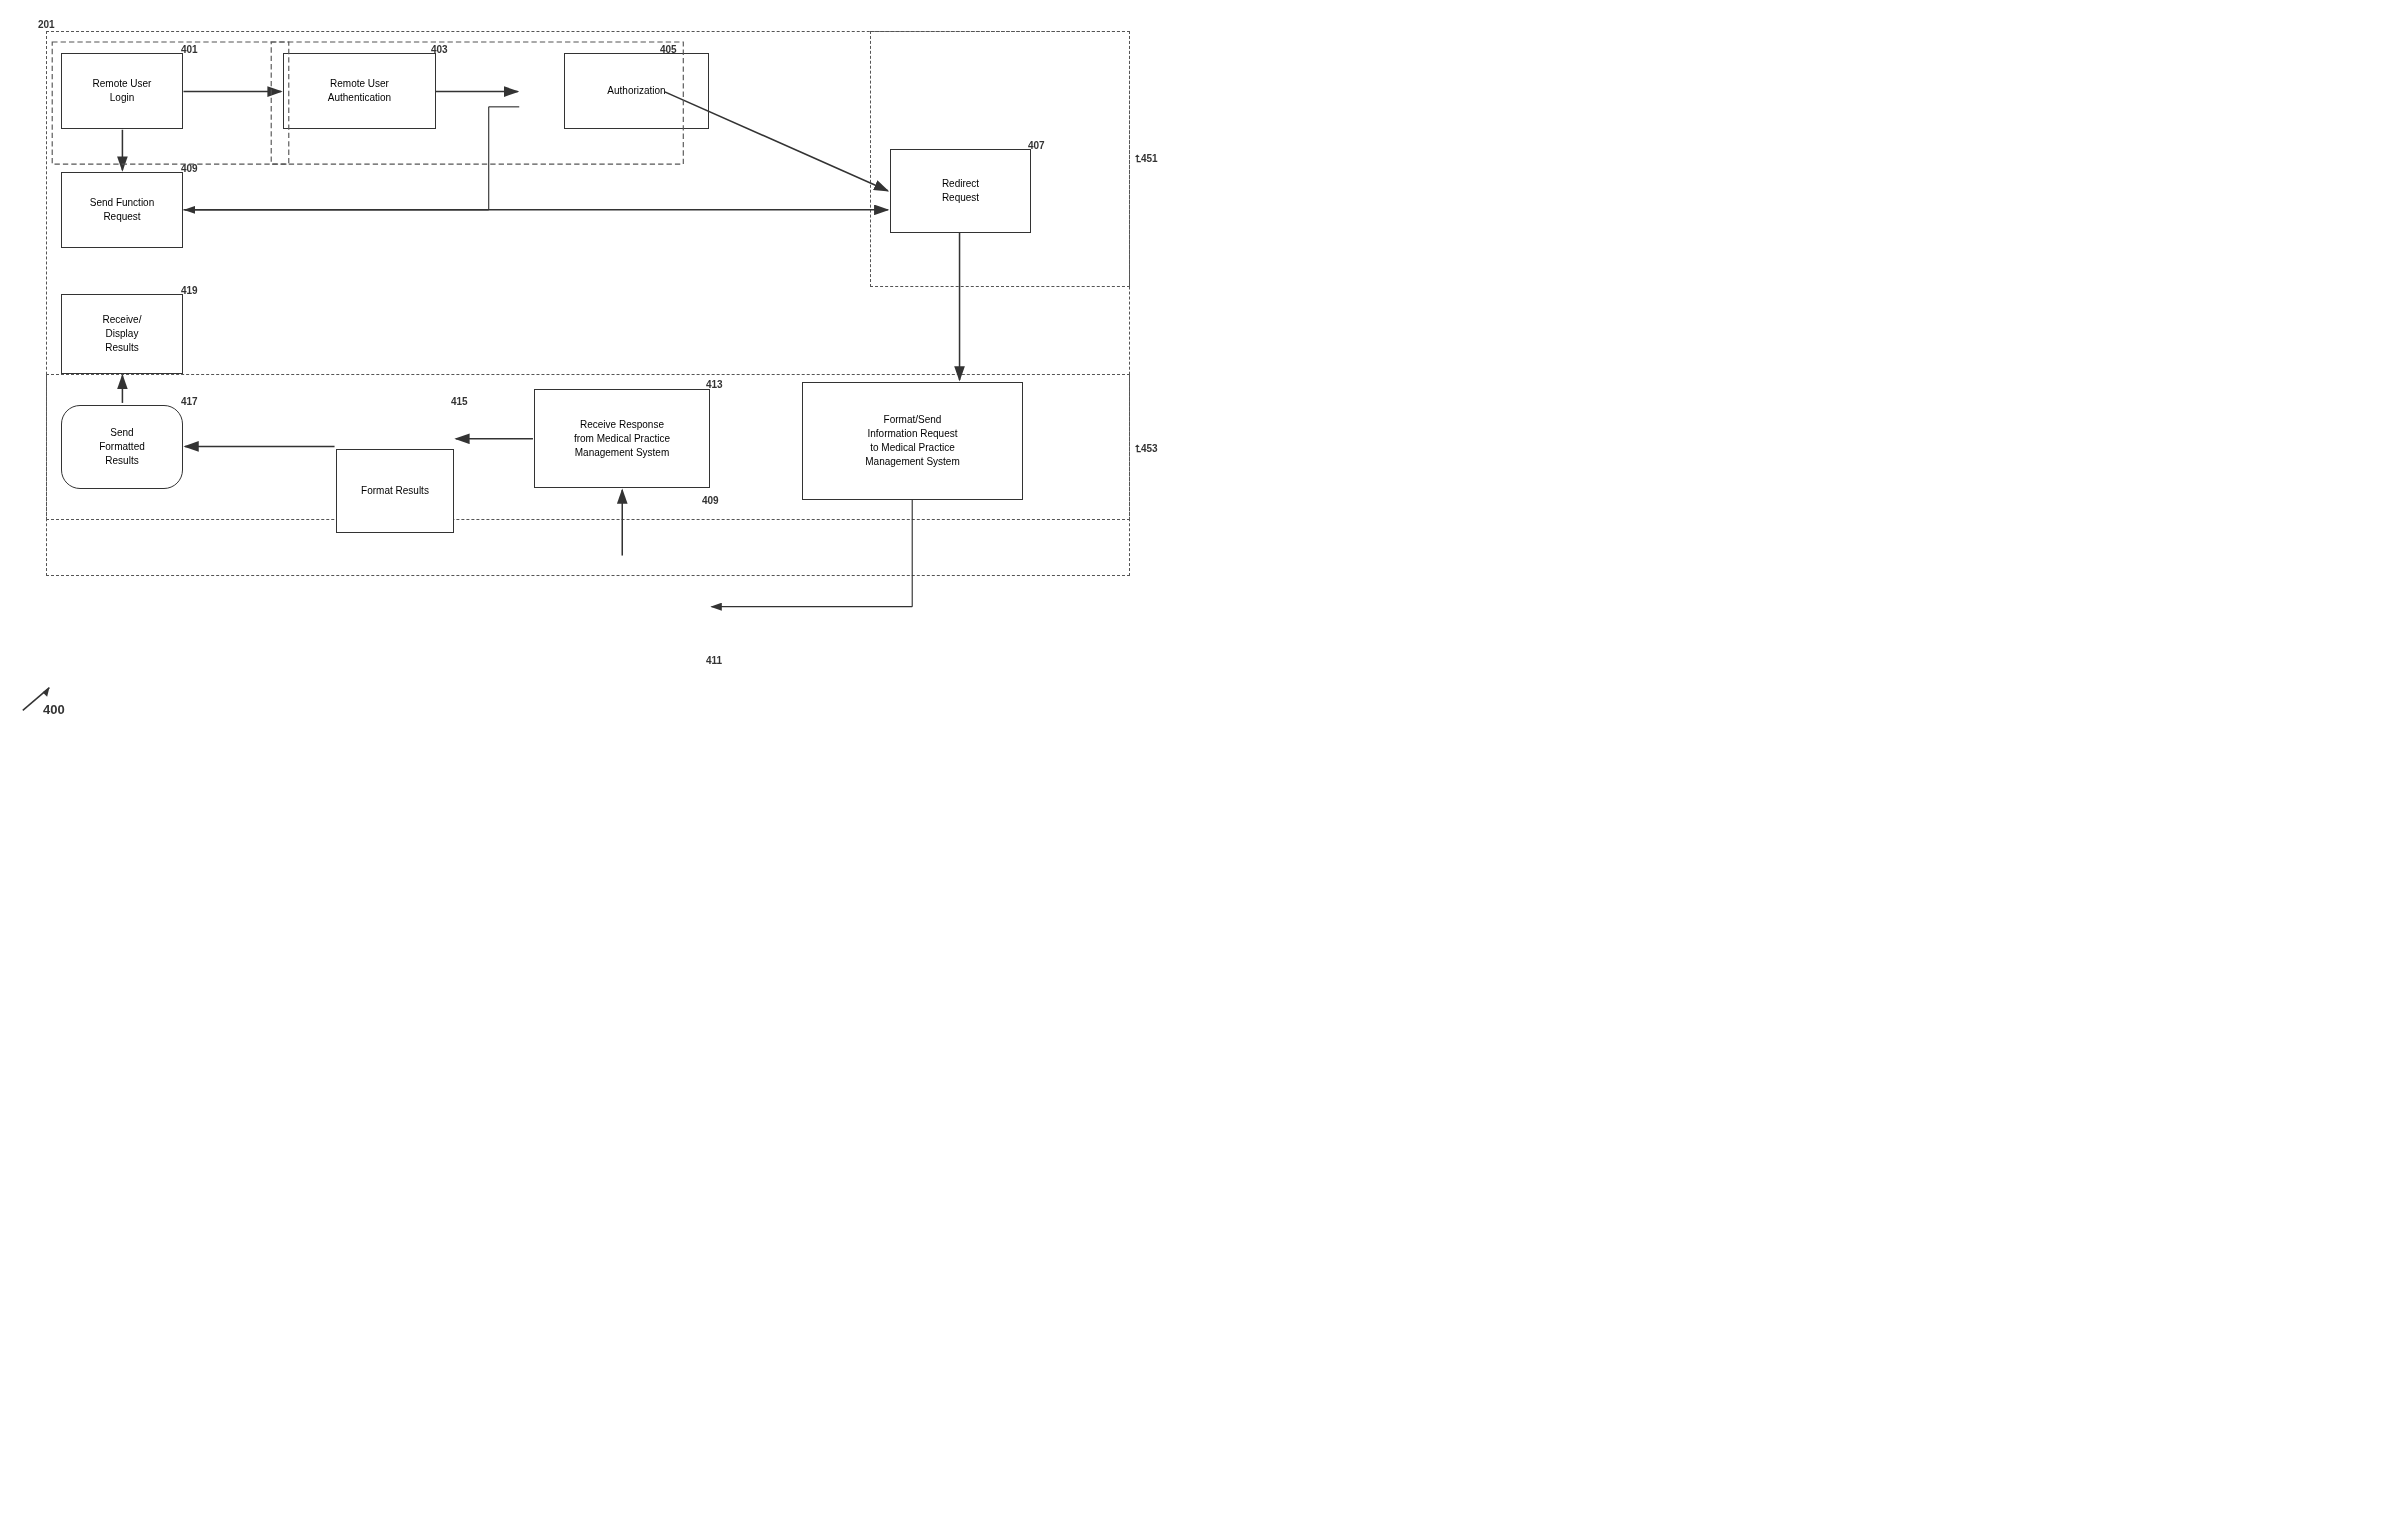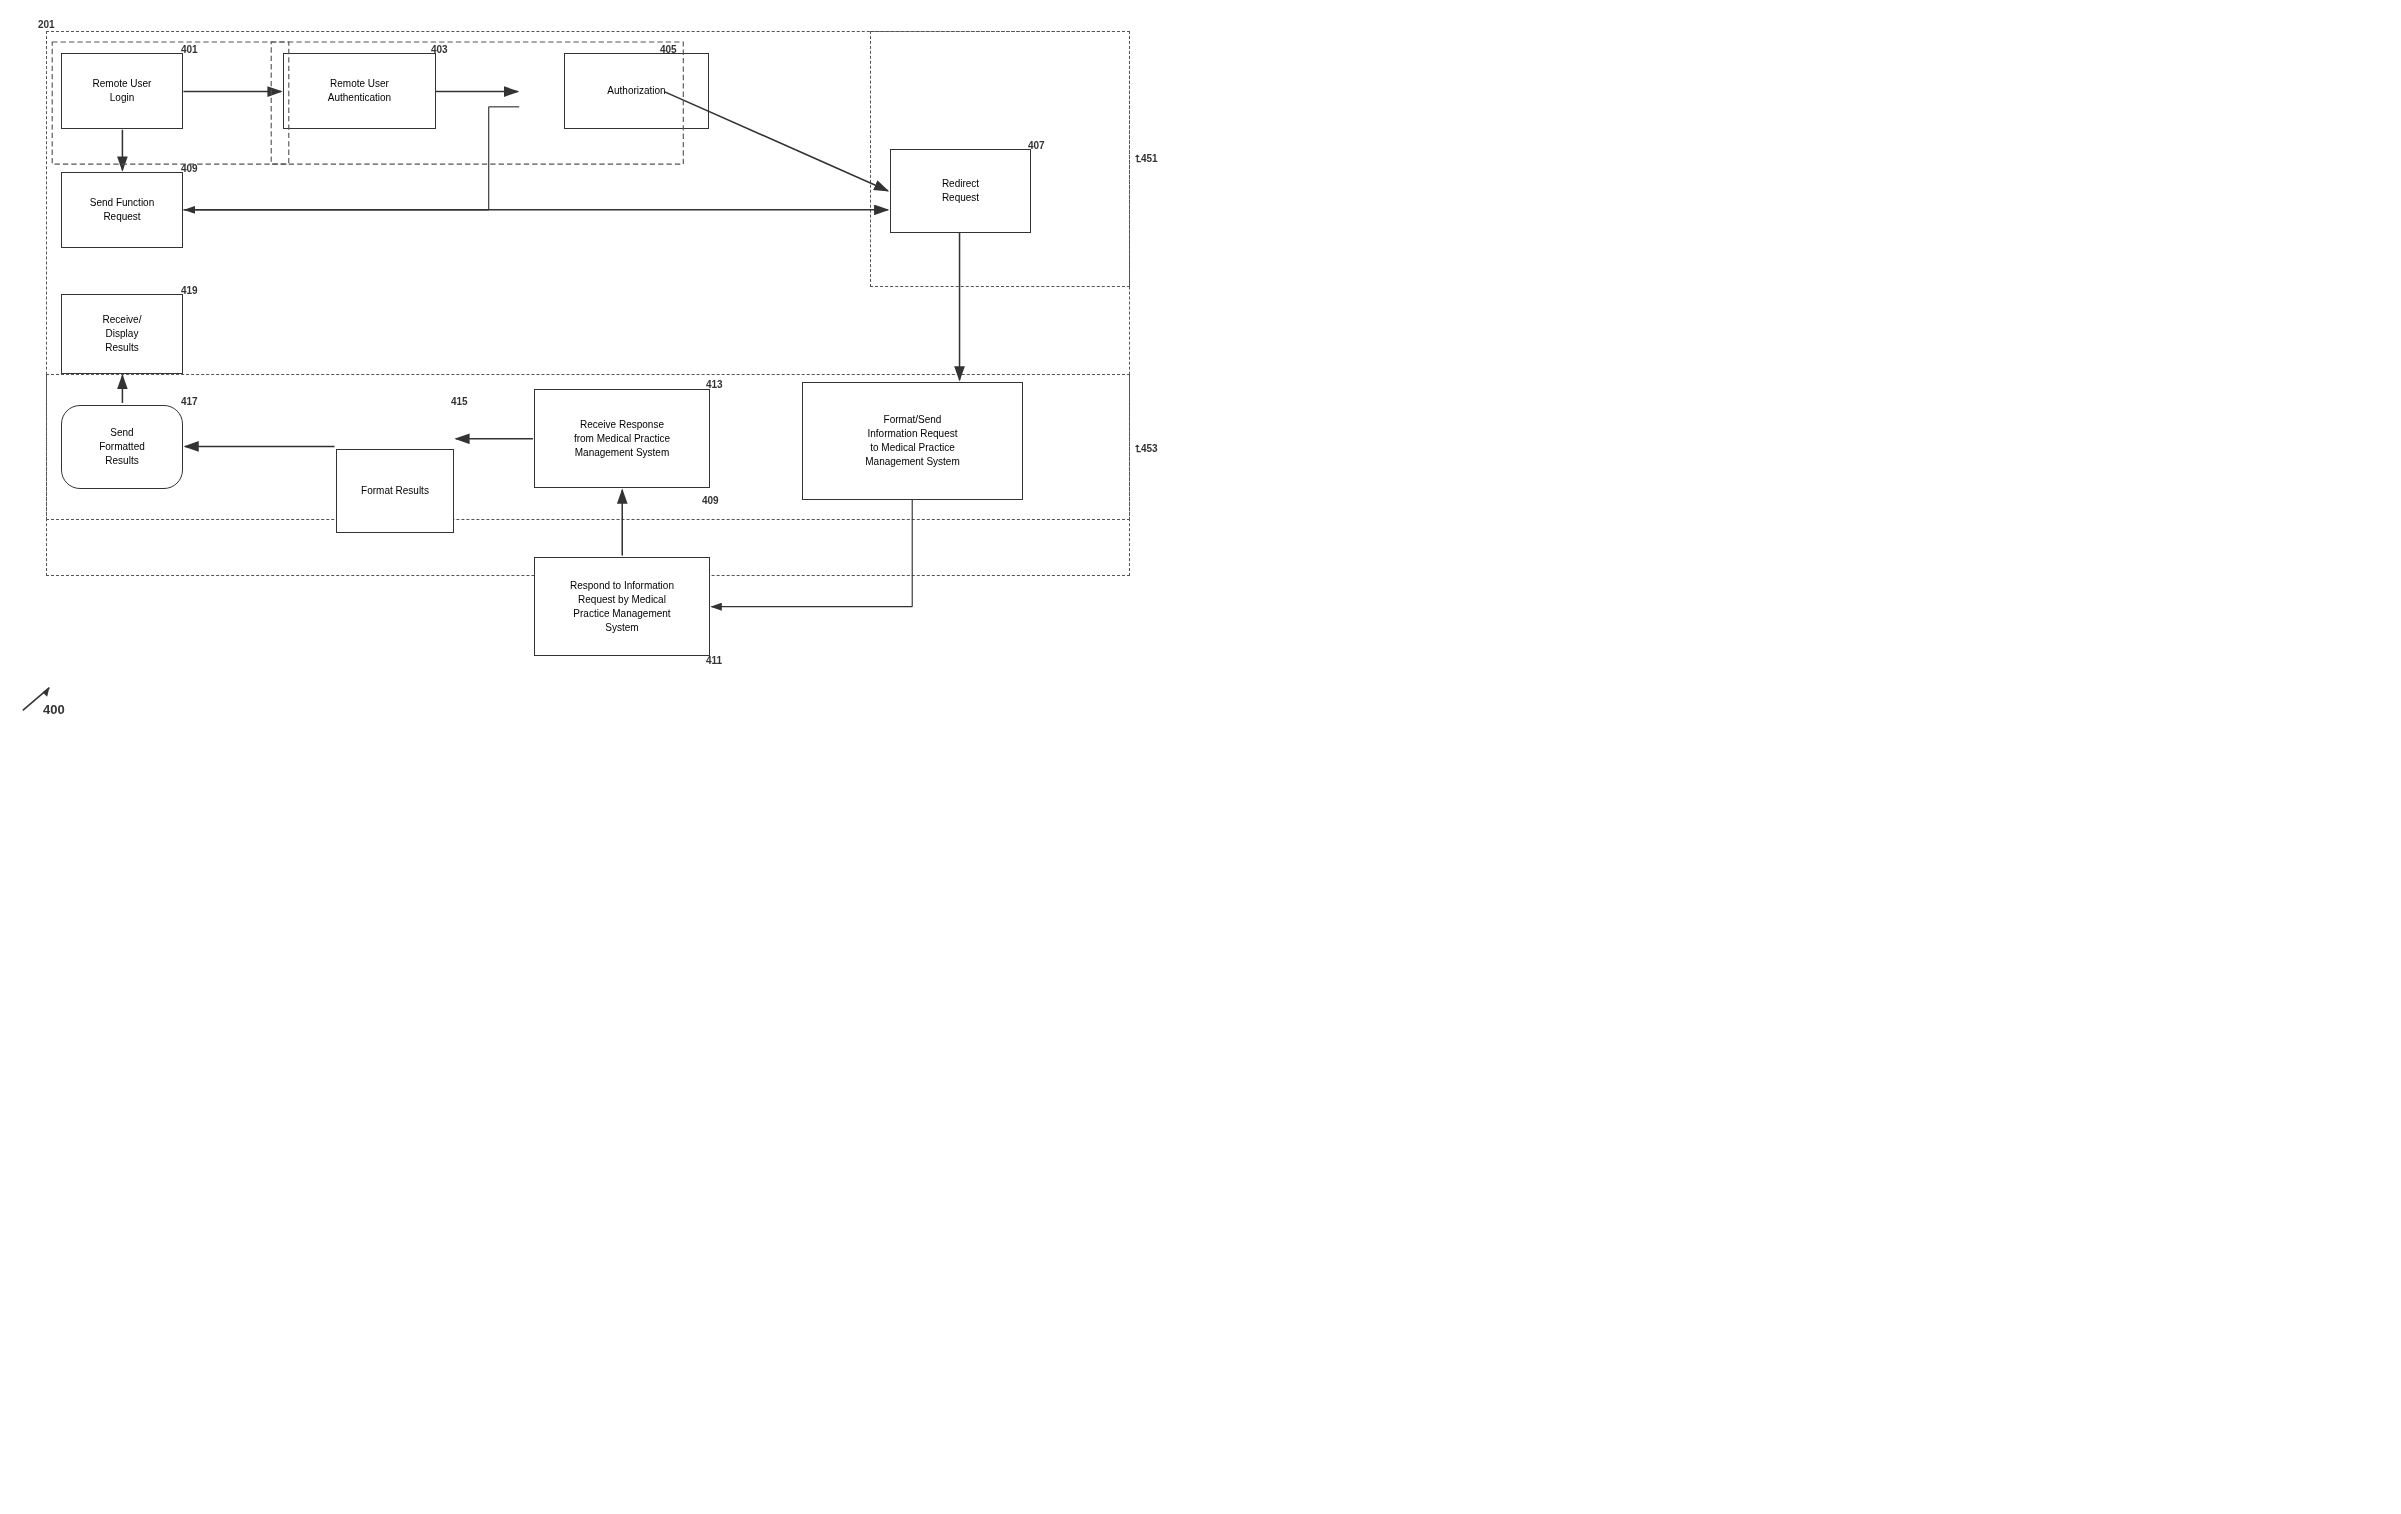--- a/index.html
+++ b/index.html
@@ -95,23 +95,20 @@
   </div>
 
   <div class="box" style="left:534px; top:389px; width:176px; height:99px;">
     <span>Receive Response<br>from Medical Practice<br>Management System</span>
   </div>
 
   <div class="box" style="left:802px; top:382px; width:221px; height:118px;">
     <span>Format/Send<br>Information Request<br>to Medical Practice<br>Management System</span>
   </div>
 
-  <div class="box" style="left:534px; top:557px; width:176px; height:99px;">
-    <span>Respond to Information<br>Request by Medical<br>Practice Management<br>System</span>
-  </div>
 
   <div class="label" style="left:38px; top:19px;">201</div>
   <div class="label" style="left:181px; top:44px;">401</div>
   <div class="label" style="left:431px; top:44px;">403</div>
   <div class="label" style="left:660px; top:44px;">405</div>
   <div class="label" style="left:1028px; top:140px;">407</div>
   <div class="label" style="left:181px; top:163px;">409</div>
   <div class="label" style="left:181px; top:285px;">419</div>
   <div class="label" style="left:1135px; top:153px;">⮤451</div>
   <div class="label" style="left:1135px; top:443px;">⮤453</div>

